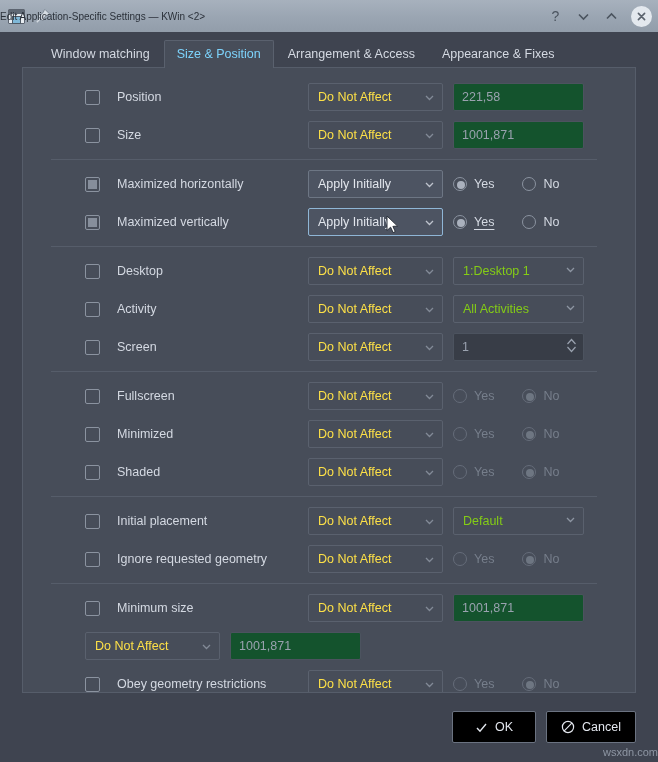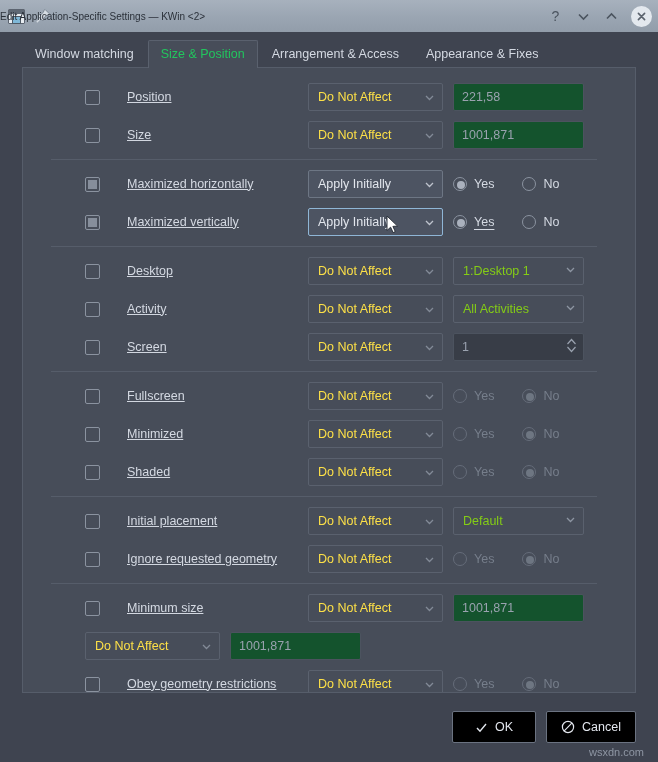--- a/index.html
+++ b/index.html
@@ -75,38 +75,39 @@
     display: flex; align-items: center; justify-content: center;
   }
   .tb-close svg { display: block; }
 
   
   .tabbar {
     display: flex;
     align-items: flex-end;
     padding: 12px 0 0 22px;
     height: 35px;
+    margin-left: 16px;
   }
   .tab {
     padding: 7px 12px 6px 12px;
     font-size: 12.5px;
     color: #d4d9e2;
     border: 1px solid transparent;
     border-bottom: none;
     position: relative;
     top: 1px;
     line-height: 1.1;
   }
   .tab + .tab { margin-left: 1px; }
   .tab.active {
     background: #474d59;
     border-color: #5a616e;
     border-top-left-radius: 2px;
     border-top-right-radius: 2px;
-    color: #22c55e;
+    color: #7dd3fc;
   }
 
   
   .panel {
     margin: 0 22px 0 22px;
     height: 626px;
     border: 1px solid #565d6a;
     background: #474d59;
     padding: 10px 0 0 0;
     overflow: hidden;
@@ -116,23 +117,22 @@
   .row {
     display: flex;
     align-items: center;
     height: 38px;
     padding-left: 62px;
   }
   .row .lbl-cell {
     width: 223px;
     display: flex;
     align-items: center;
-    gap: 27px;
+    gap: 17px;
     flex: none;
-    text-decoration: underline;
   }
   .lbl { font-size: 12.5px; color: #d4d9e2; line-height: 1; }
 
   
   .cbx {
     width: 15px; height: 15px;
     border: 1px solid #8b93a0;
     border-radius: 2px;
     background: transparent;
     flex: none;
@@ -255,21 +255,21 @@
     font-size: 12.5px;
     display: flex;
     align-items: center;
     justify-content: center;
     gap: 7px;
     padding: 0 14px;
   }
   .btn svg { display: block; }
   .watermark {
     position: absolute;
-    right: 14px;
+    right: 0;
     bottom: 3px;
     font-size: 11px;
     color: #8e96a3;
   }
 
   
   .cursor {
     position: absolute;
     left: 386px;
     top: 215px;

